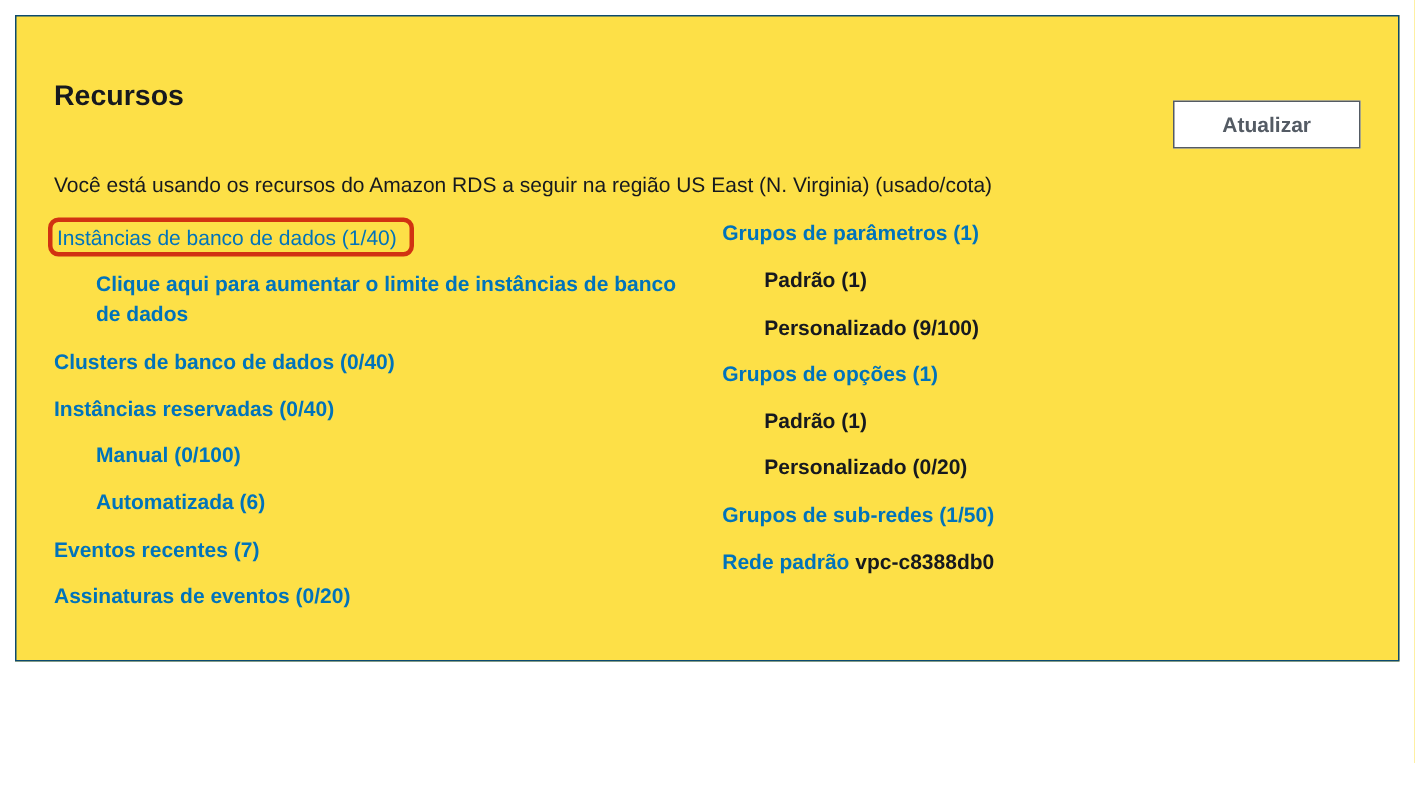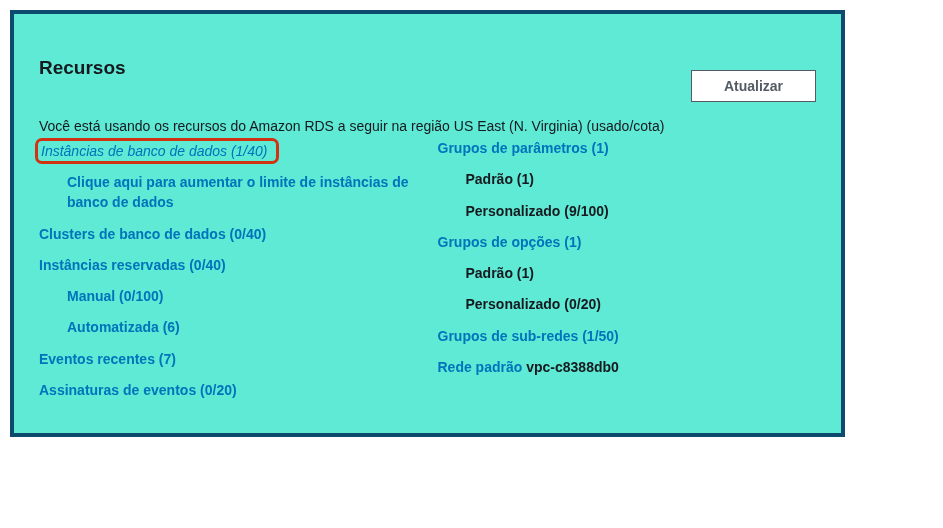--- a/index.html
+++ b/index.html
@@ -8,23 +8,23 @@
       padding: 0;
     }
     body {
       font-family: "Amazon Ember", "Helvetica Neue", Arial, sans-serif;
       font-size: 14px;
       color: #16191f;
       background: #ffffff;
       padding: 10px;
     }
     .panel {
-      border: 4px solid #0c4a6e;
-      background: #5eead4;
-      width: 835px;
+      border: 1px solid #0c4a6e;
+      background: #fde047;
+      width: 923px;
     }
     .panel-header {
       display: flex;
       justify-content: space-between;
       align-items: center;
       padding: 20px 25px 16px 25px;
     }
     .panel-title {
       font-size: 19px;
       font-weight: 700;
@@ -40,21 +40,21 @@
       cursor: pointer;
       font-family: inherit;
       margin-top: 36px;
     }
     .panel-body {
       padding: 0 25px 22px 25px;
     }
     .description {
       font-size: 14px;
       color: #16191f;
-      margin-bottom: 4px;
+      margin-bottom: 14px;
     }
     .columns {
       display: flex;
       gap: 20px;
     }
     .col {
       flex: 1;
     }
     .link {
       color: #0073bb;
@@ -74,21 +74,20 @@
       color: #16191f;
       font-size: 14px;
     }
     .highlight-box {
       border: 3px solid #d13212;
       border-radius: 7px;
       display: inline-block;
       padding: 2px 8px 2px 3px;
       margin-left: -4px;
       margin-bottom: 8px;
-      font-style: italic;
     }
     .highlight-box .link {
       display: inline-block;
     }
   </style>
 </head>
 <body>
 
 <div class="panel">
   <div class="panel-header">

